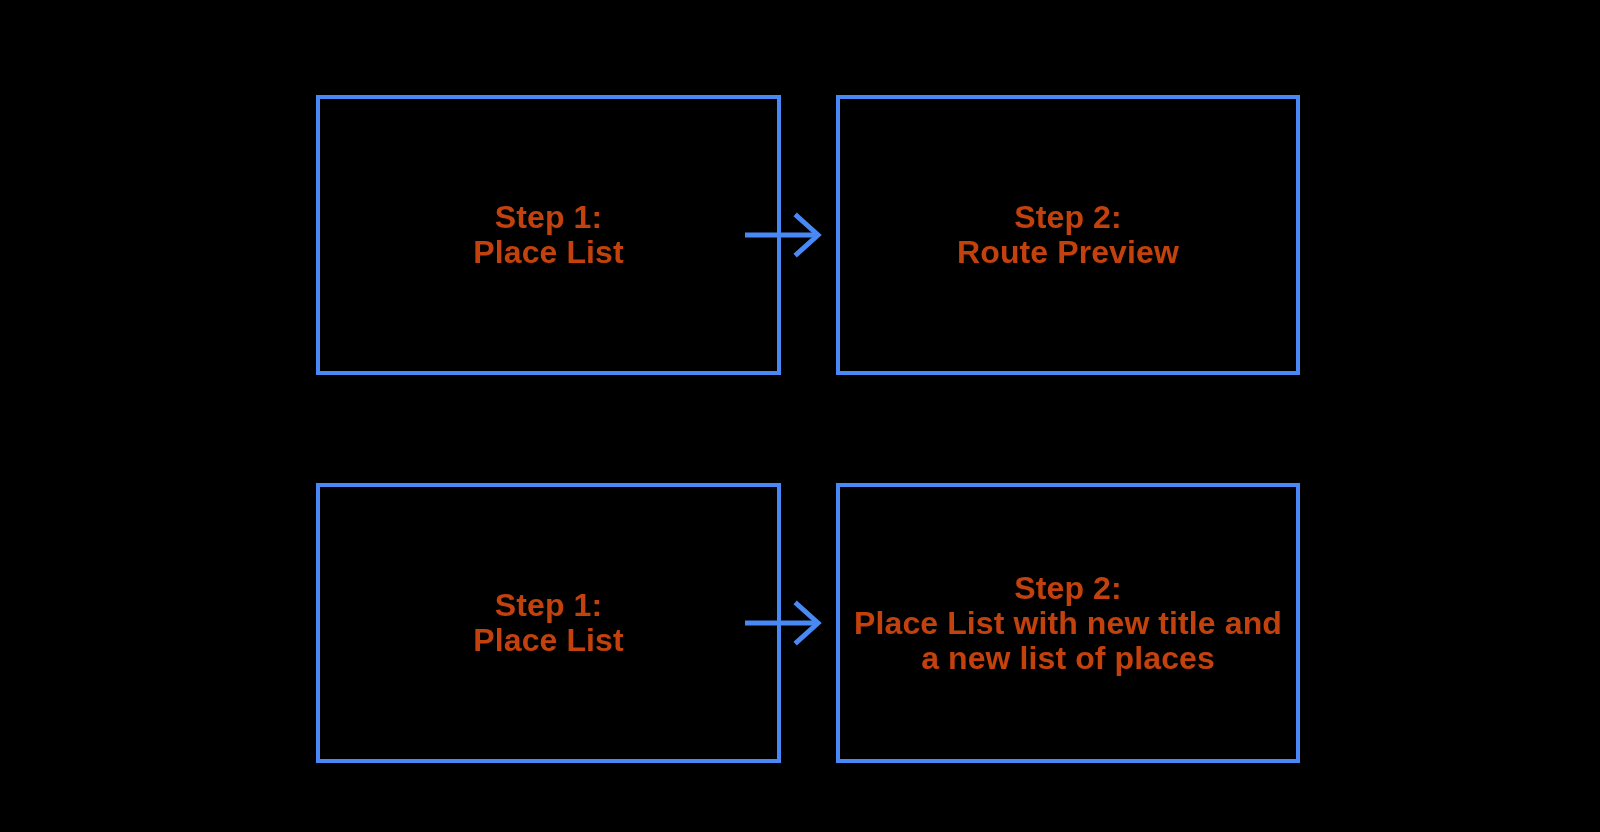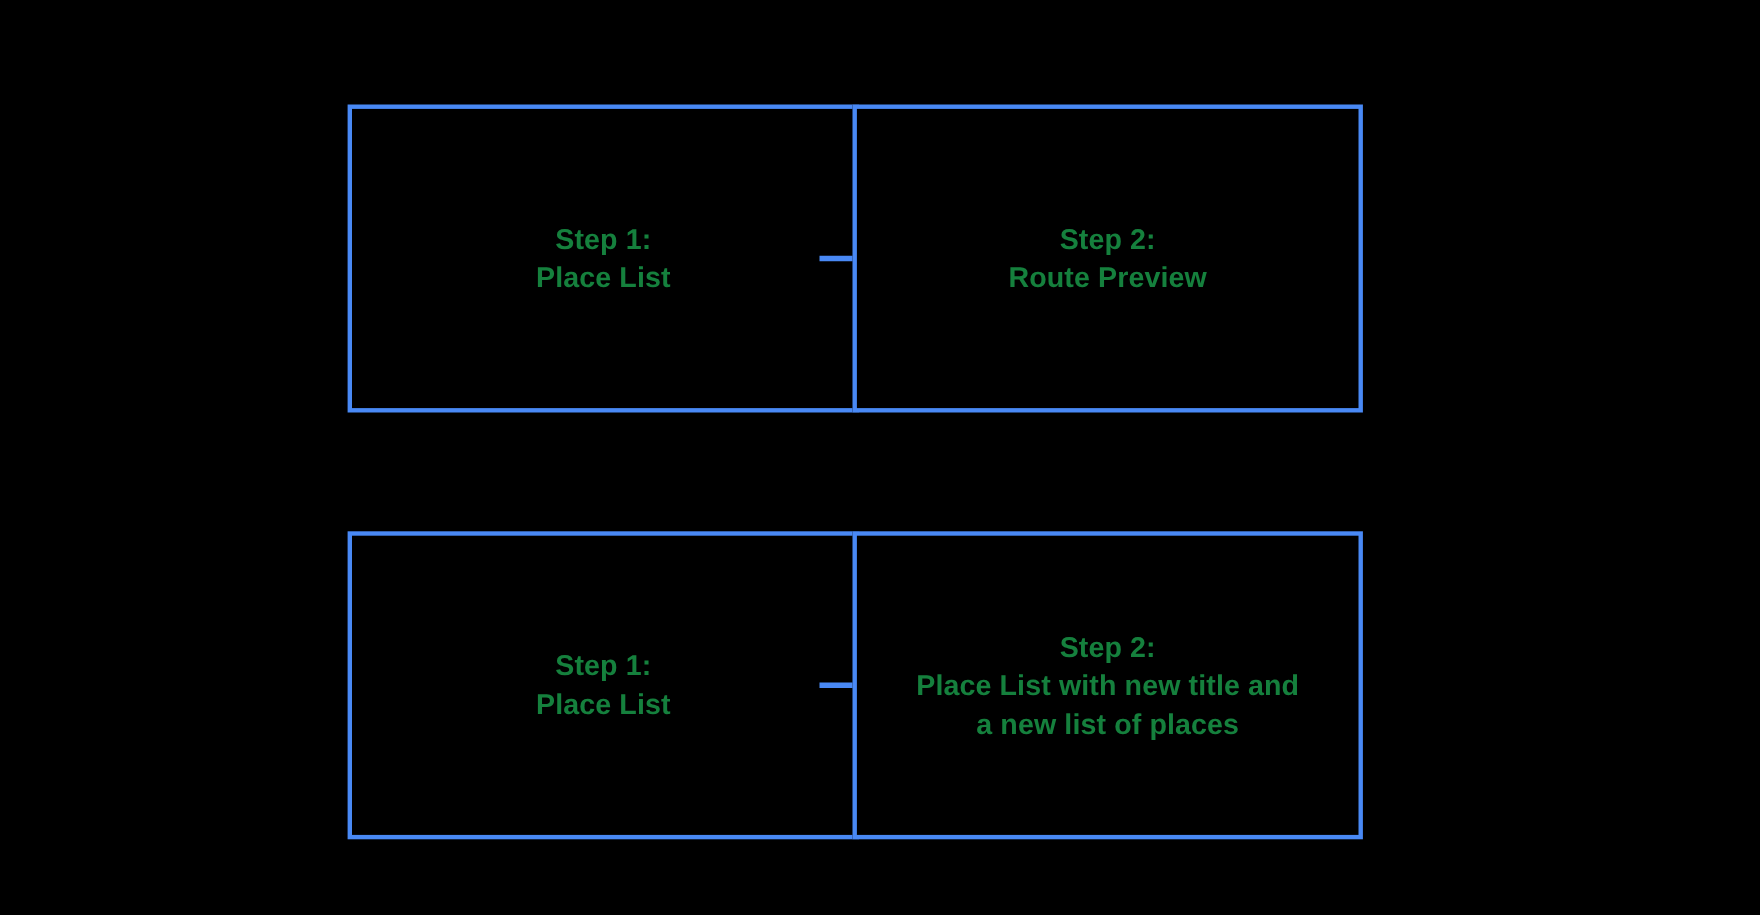--- a/index.html
+++ b/index.html
@@ -39,31 +39,31 @@
     background: #000000;
     display: flex;
     align-items: center;
     justify-content: center;
   }
   .step-box.box-left {
     left: 316px;
     width: 465px;
   }
   .step-box.box-right {
-    left: 775px;
+    left: 836px;
     width: 464px;
   }
 
   .step-label {
     margin: 0;
     padding: 0 14px;
     text-align: center;
-    color: #15803d;
+    color: #c2410c;
     font-family: "Liberation Sans", sans-serif;
-    font-size: 26px;
+    font-size: 32px;
     font-weight: bold;
     line-height: 35px;
     letter-spacing: 0.1px;
     white-space: pre-line;
   }
 
   .connector {
     position: absolute;
     top: 115px;
     left: 745px;

